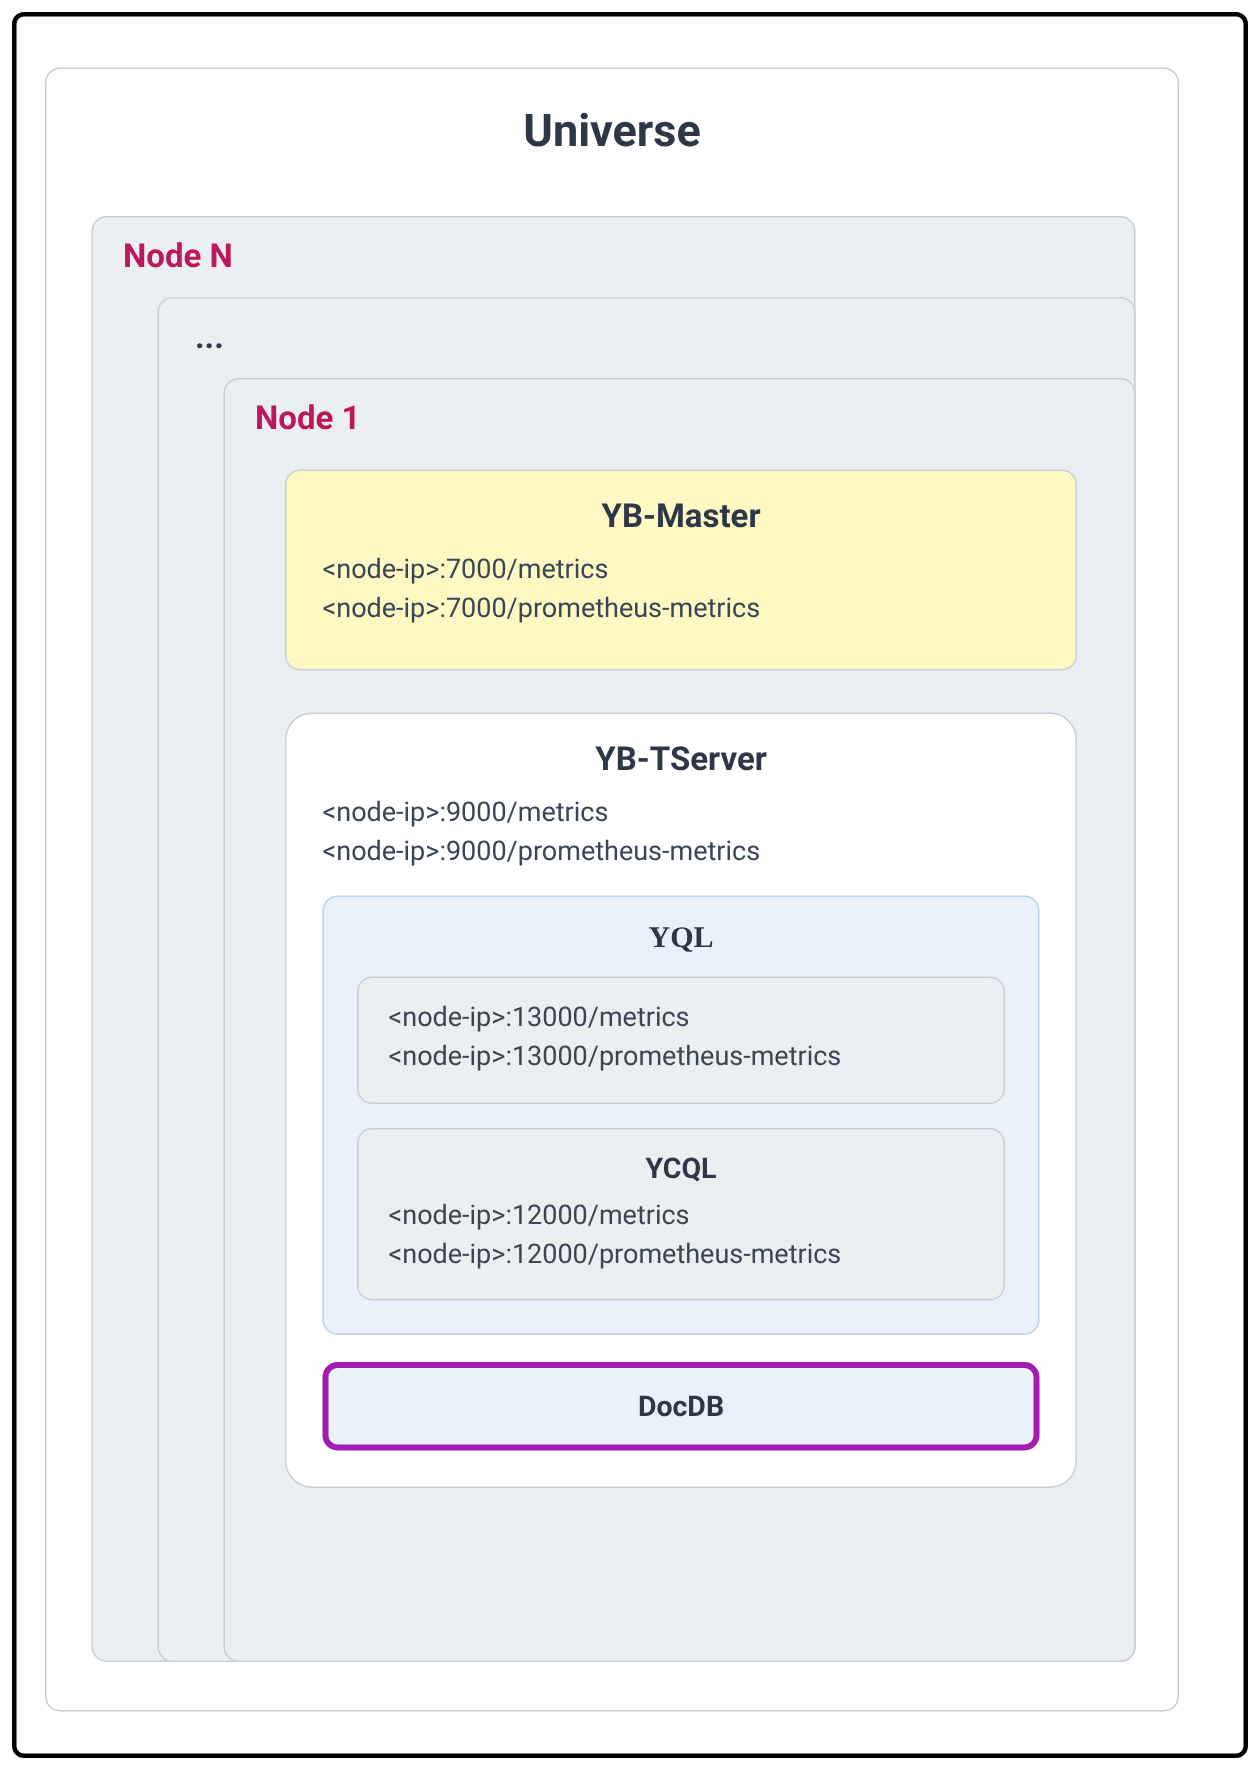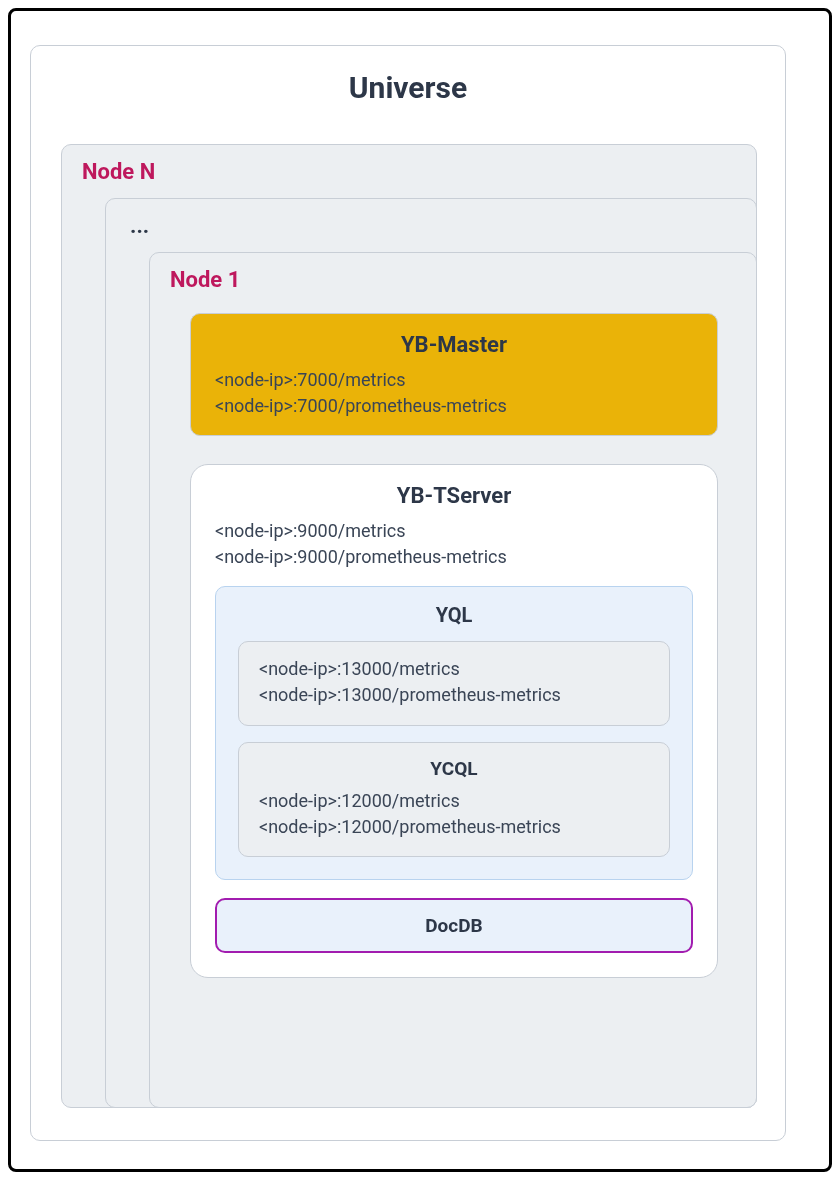--- a/index.html
+++ b/index.html
@@ -86,22 +86,22 @@
     }
     .inner-stack {
       position: absolute;
       top: 60px;
       left: 40px;
       width: 528px;
     }
     .yb-master {
       border: 1px solid #c8ced6;
       border-radius: 10px;
-      background: #eab308;
-      padding: 18px 24px 16px 24px;
+      background: #fef9c3;
+      padding: 18px 24px 27px 24px;
       margin-bottom: 28px;
     }
     .section-title {
       text-align: center;
       font-size: 22px;
       font-weight: 700;
       color: #2d3748;
       margin-bottom: 10px;
     }
     .endpoint {
@@ -122,40 +122,41 @@
       padding: 16px 22px 22px 22px;
       margin-top: 16px;
       margin-bottom: 18px;
     }
     .yql-title {
       text-align: center;
       font-size: 20px;
       font-weight: 700;
       color: #2d3748;
       margin-bottom: 14px;
+      font-family: Liberation Serif, serif;
     }
     .sub-box {
       border: 1px solid #c8ced6;
       border-radius: 10px;
       background: #eceff2;
       padding: 14px 20px 16px 20px;
       margin-bottom: 16px;
     }
     .sub-box:last-child {
       margin-bottom: 0;
     }
     .sub-title {
       text-align: center;
       font-size: 19px;
       font-weight: 700;
       color: #2d3748;
       margin-bottom: 8px;
     }
     .docdb {
-      border: 2px solid #a21caf;
+      border: 4px solid #a21caf;
       border-radius: 10px;
       background: #e9f1fb;
       padding: 14px 20px;
     }
     .docdb-title {
       text-align: center;
       font-size: 19px;
       font-weight: 700;
       color: #2d3748;
     }

